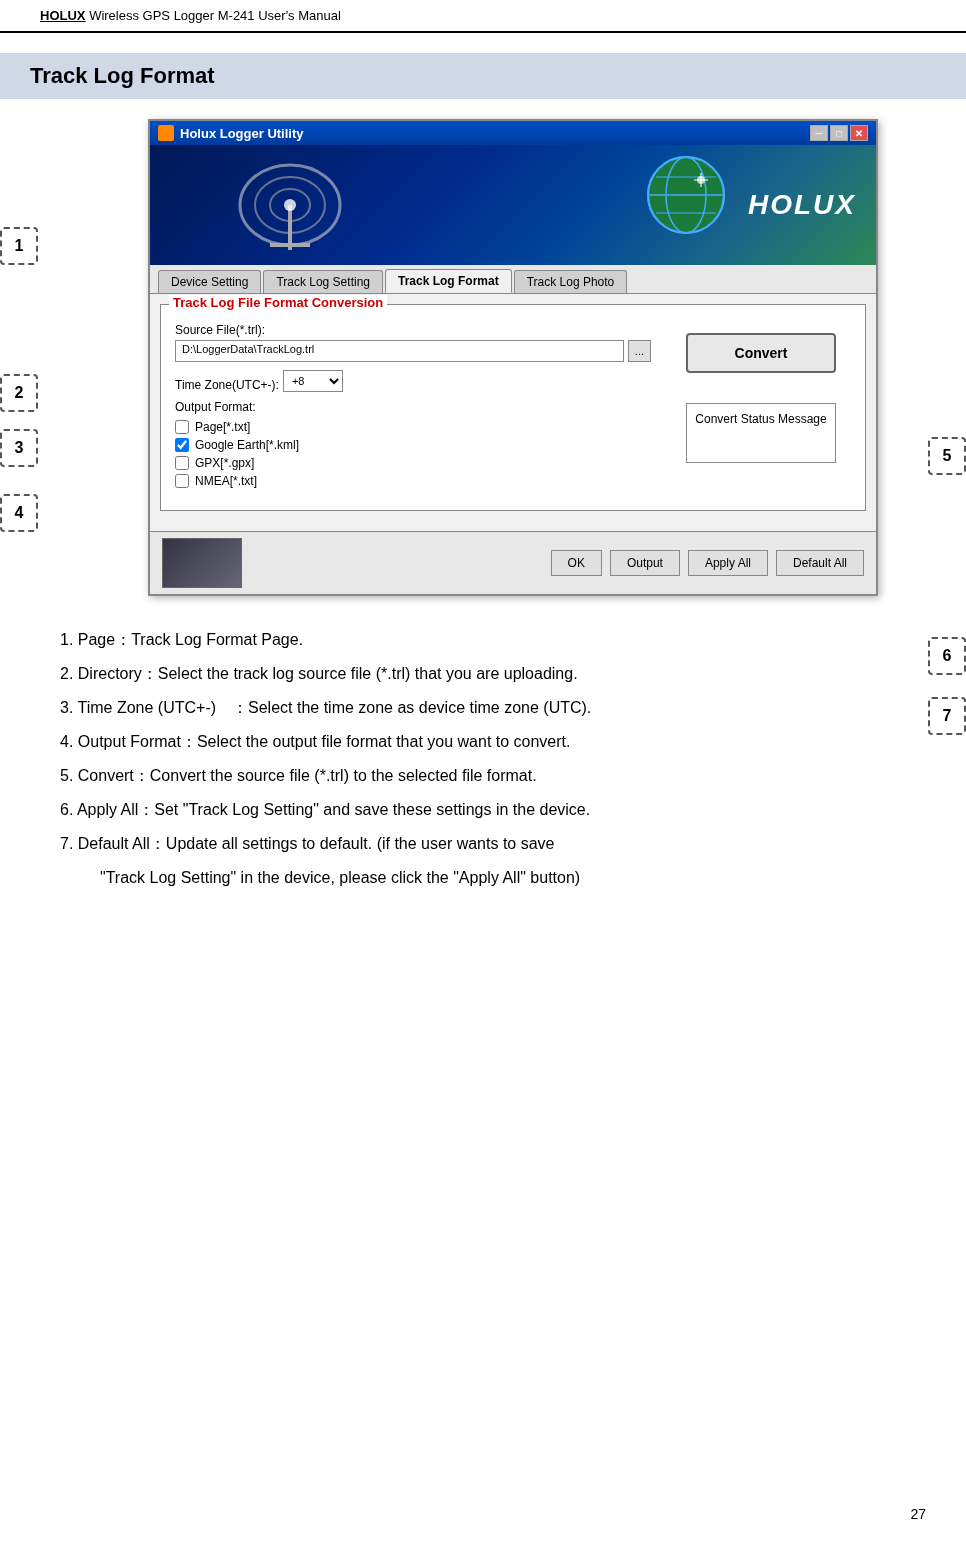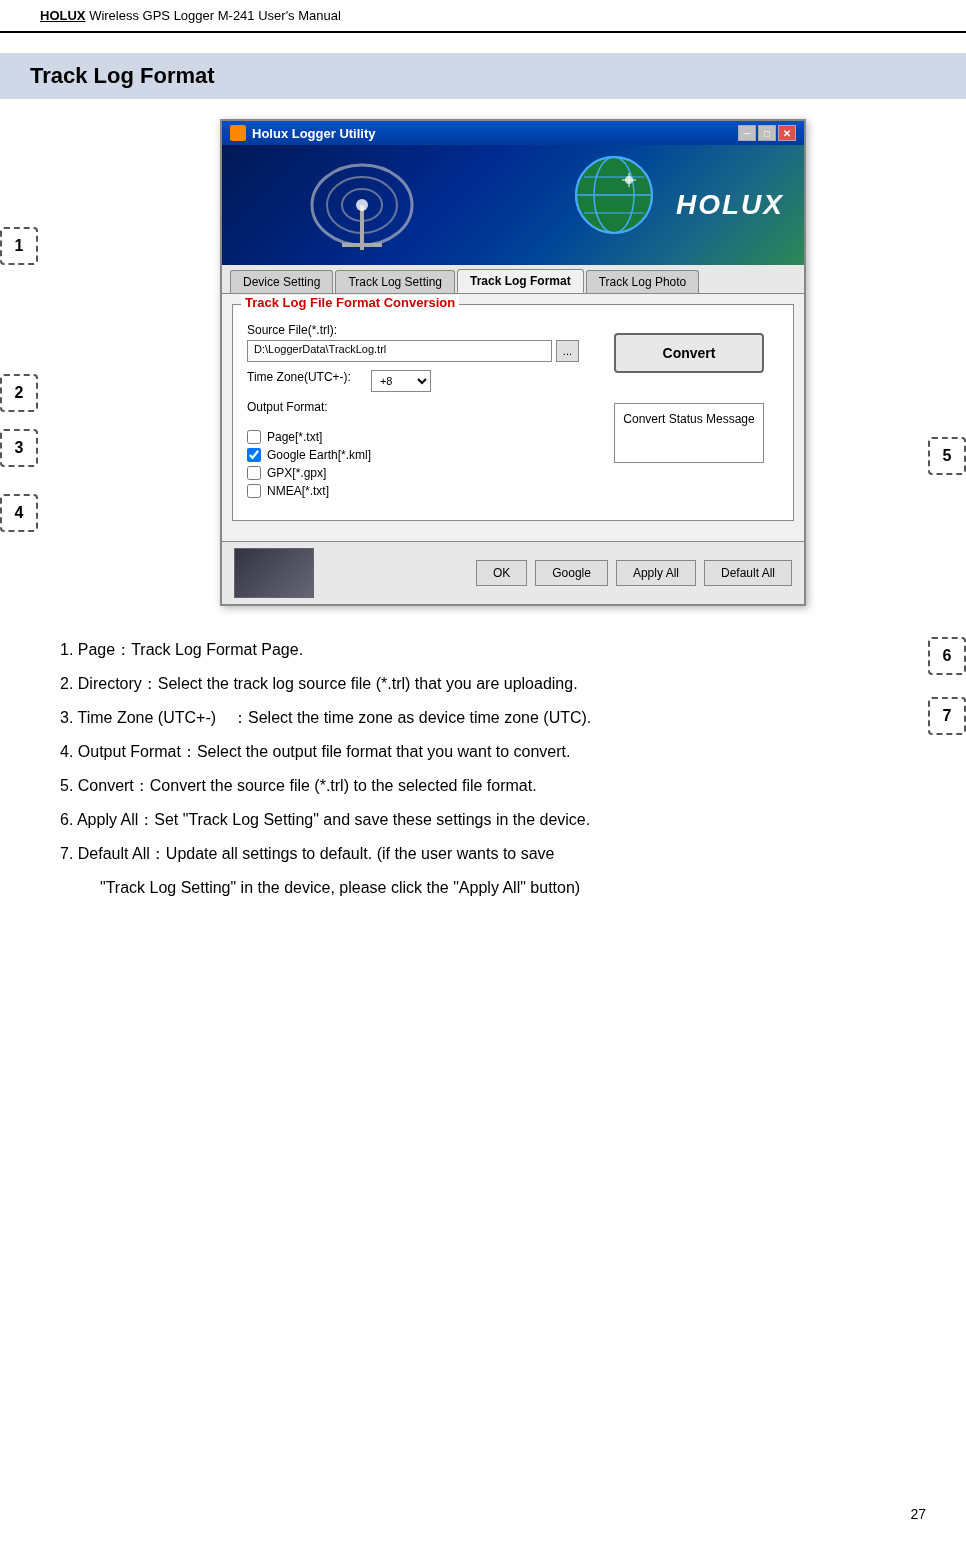--- a/index.html
+++ b/index.html
@@ -66,21 +66,21 @@
     .ann-1 { top: 108px; left: 0px; }
     .ann-2 { top: 255px; left: 0px; }
     .ann-3 { top: 310px; left: 0px; }
     .ann-4 { top: 375px; left: 0px; }
     .ann-5 { top: 318px; right: 0px; }
     .ann-6 { top: 518px; right: 0px; }
     .ann-7 { top: 578px; right: 0px; }
 
     
     .app-window {
-      width: 586px;
+      width: 730px;
       border: 2px solid #888;
       background: #0f766e;
       box-shadow: 2px 2px 8px rgba(0,0,0,0.3);
       margin-left: 60px;
     }
 
     
     .title-bar {
       background: linear-gradient(to bottom, #0050c8, #003a9c);
       color: white;
@@ -245,39 +245,39 @@
       border: 1px solid #888;
       background: #e0e0e0;
       padding: 2px 6px;
       font-size: 11px;
       cursor: pointer;
       height: 22px;
     }
 
     .timezone-row {
       display: flex;
-      align-items: flex-start;
-      gap: 20px;
+      align-items: flex-end;
+      gap: 4px;
       margin-bottom: 8px;
     }
     .timezone-label {
       font-size: 12px;
     }
     .timezone-select {
       border: 1px solid #888;
       background: white;
       padding: 1px 4px;
       font-size: 11px;
       height: 22px;
       width: 60px;
     }
 
     .output-format-label {
       font-size: 12px;
-      margin-bottom: 16px;
+      margin-bottom: 6px;
     }
     .checkbox-row {
       display: flex;
       align-items: center;
       gap: 6px;
       margin-bottom: 4px;
       font-size: 12px;
     }
     .checkbox-row input[type="checkbox"] {
       width: 14px;
@@ -479,21 +479,21 @@
               <div class="status-box">Convert Status Message</div>
             </div>
           </div>
         </div>
       </div>
 
       <div class="bottom-bar">
         <div class="bottom-img"></div>
         <div class="bottom-spacer"></div>
         <button class="bottom-btn">OK</button>
-        <button class="bottom-btn">Google</button>
+        <button class="bottom-btn">Output</button>
         <button class="bottom-btn">Apply All</button>
         <button class="bottom-btn">Default All</button>
       </div>
 
     </div>
   </div>
 
 </div>
 
 <div class="list-section">

